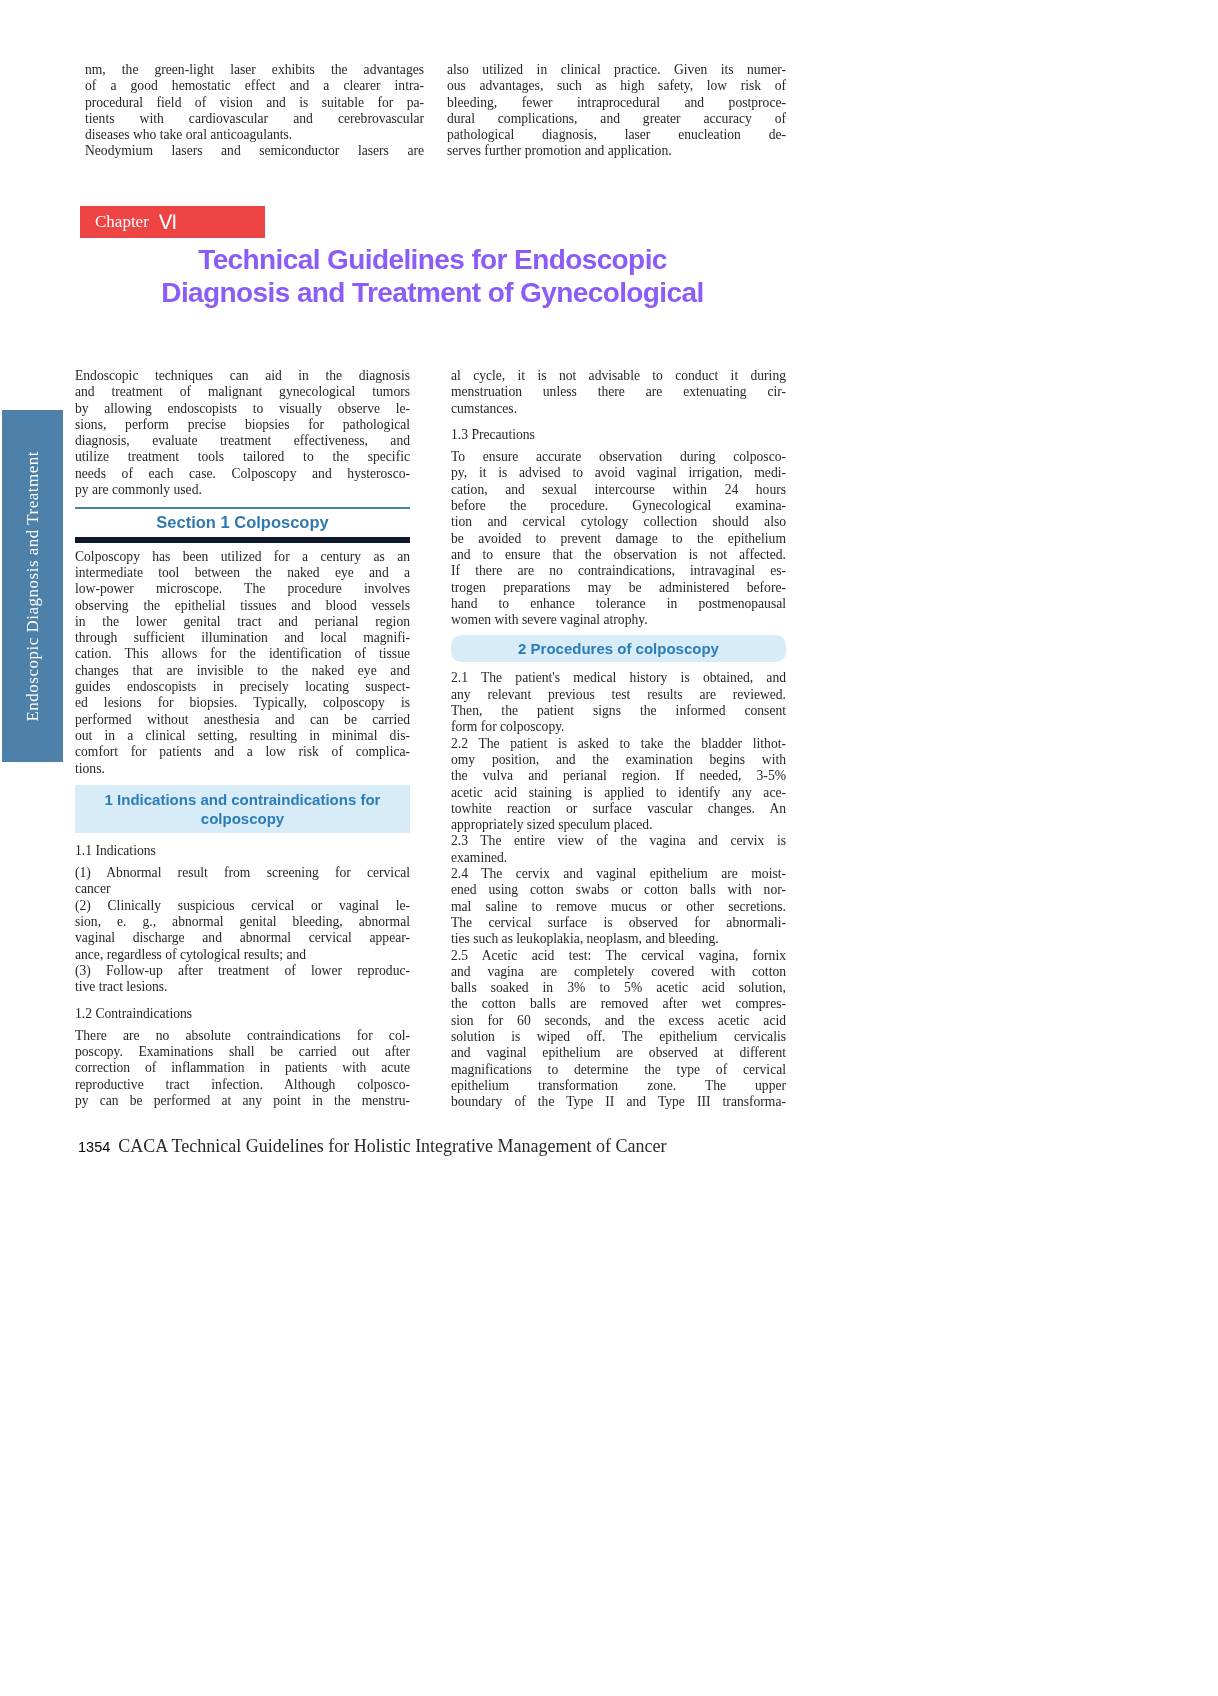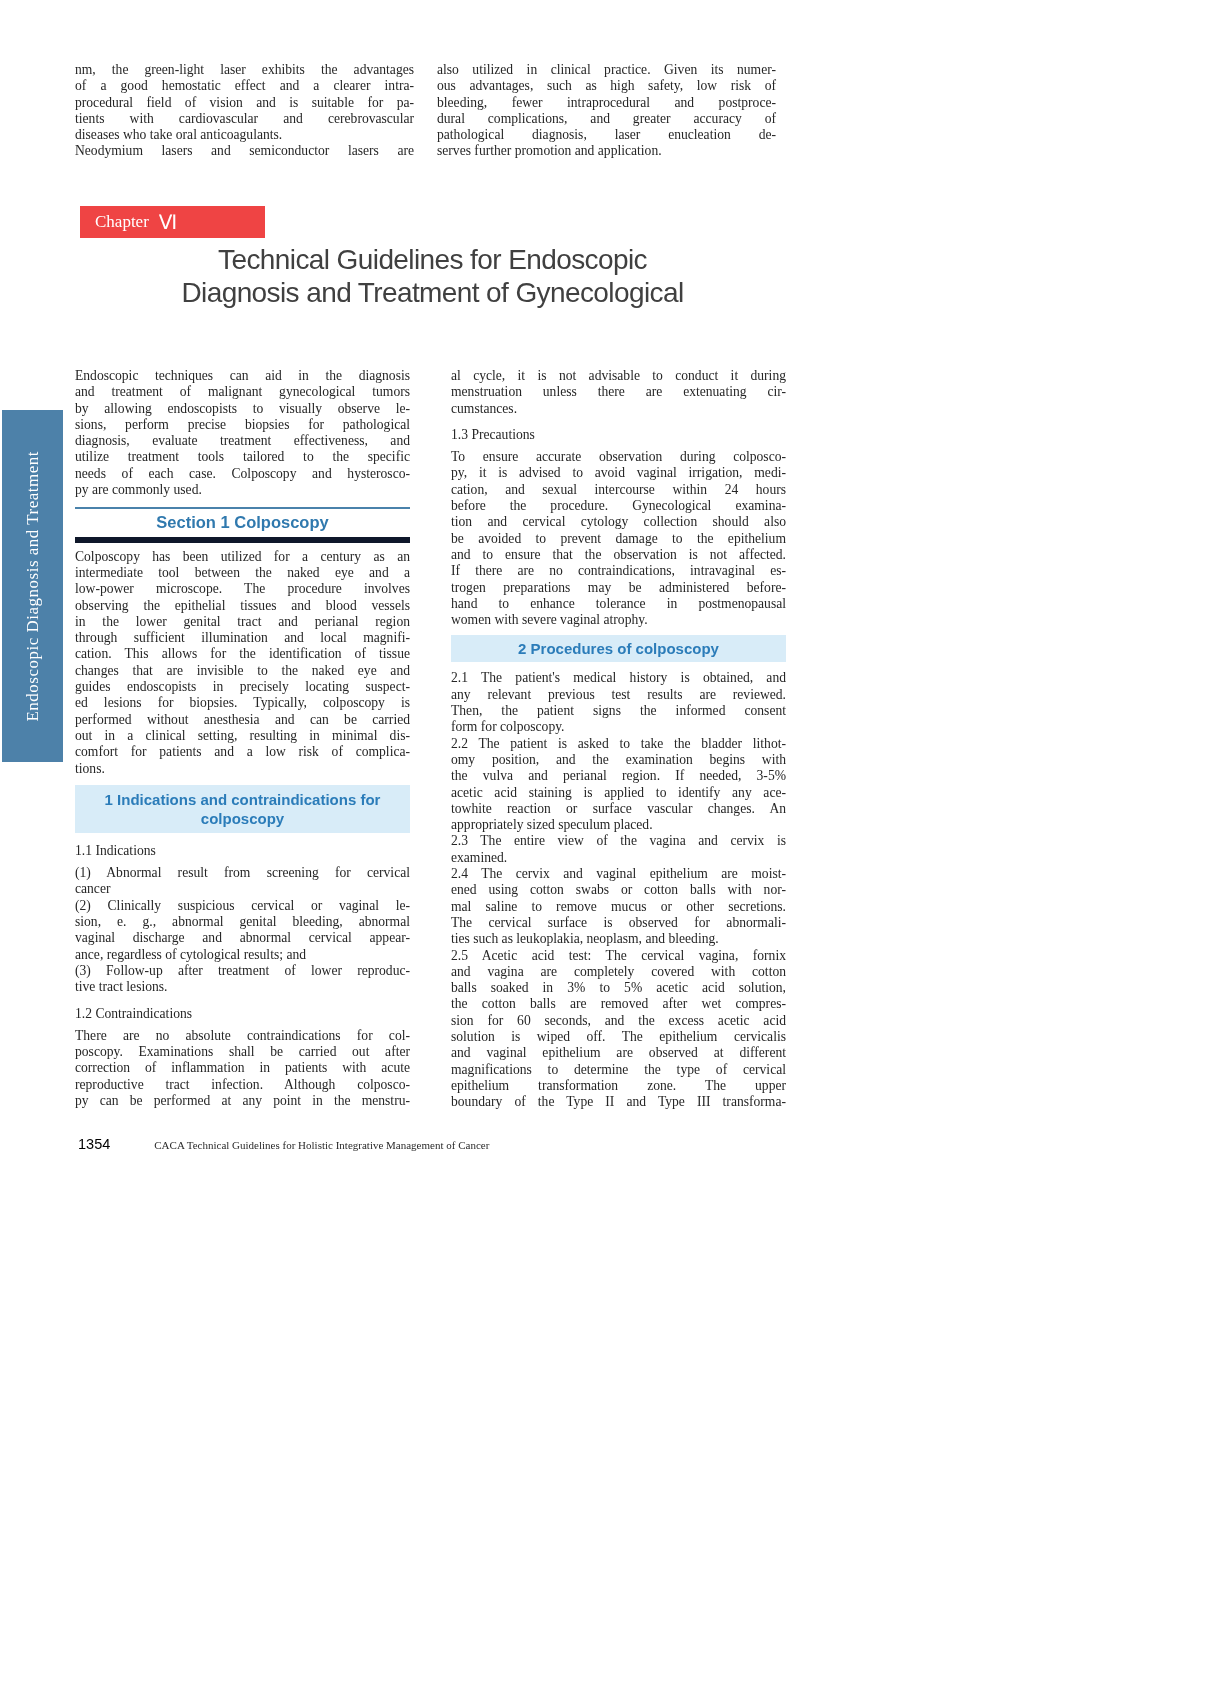--- a/index.html
+++ b/index.html
@@ -12,62 +12,62 @@
     position:absolute; left:2px; top:410px; width:61px; height:352px;
     background:#4d81a9; display:flex; align-items:center; justify-content:center;
   }
   .sidebar .vtext {
     writing-mode:vertical-rl; transform:rotate(180deg);
     color:#ffffff; font-size:17px; letter-spacing:0.5px; white-space:nowrap;
   }
   
   .top-block {
     position:absolute; left:75px; top:62px; width:711px;
-    display:flex; gap:23px;
+    display:flex; gap:23px;justify-content:flex-end;
   }
   .col { width:339px; font-size:13.6px; line-height:16.3px; }
   .line { text-align:justify; text-align-last:justify; }
   .line.ll { text-align-last:left; }
   
   .chapter-box {
     position:absolute; left:80px; top:206px; width:185px; height:32px;
     background:#ef4444; color:#ffffff; display:flex; align-items:center;
     padding-left:15px; box-sizing:border-box;
   }
   .chapter-box .word { font-size:17px; }
   .chapter-box .numeral { font-size:20px; margin-left:10px; }
   
   .main-title {
     position:absolute; left:75px; top:243px; width:715px; text-align:center;
-    font-family:"Liberation Sans", sans-serif; font-weight:normal; font-size:28px;
-    line-height:33px; color:#404040; letter-spacing:-0.6px;
+    font-family:"Liberation Sans", sans-serif; font-weight:bold; font-size:28px;
+    line-height:33px; color:#8b5cf6; letter-spacing:-0.6px;
   }
   
   .columns {
     position:absolute; left:75px; top:368px; width:711px;
     display:flex; gap:41px;
   }
   .section-head {
     margin:9px 0 6px; border-top:2px solid #4a82ab; border-bottom:6px solid #0f172a;
     padding:5px 0 6px; text-align:center; font-family:"Liberation Sans", sans-serif;
     font-weight:bold; font-size:16.5px; color:#3079ae;
   }
   .info-box {
     margin:8px 0 10px; background:#d8ecf8; text-align:center;
     font-family:"Liberation Sans", sans-serif; font-weight:bold; font-size:15px;
     color:#2b7cb9; padding:5px 2px; line-height:19px;
   }
-  .info-box.single { margin:7px 0 8px; padding:4px 2px; }
+  .info-box.single { margin:7px 0 8px; padding:4px 2px;border-radius:10px; }
   .h-sub { margin:10px 0 6px; }
   
   .footer {
     position:absolute; left:78px; top:1136px; display:flex; align-items:baseline;
   }
   .footer .pagenum { font-family:"Liberation Sans", sans-serif; font-size:14.5px; color:#000000; }
-  .footer .booktitle { margin-left:44px; font-size:11px; color:#2a2a2a; }
+  .footer .booktitle { margin-left:8px; font-size:18px; color:#2a2a2a; }
 </style>
 </head>
 <body>
 
 <div class="page">
 
   <div class="sidebar">
     <span class="vtext">Endoscopic Diagnosis and Treatment</span>
   </div>
 

